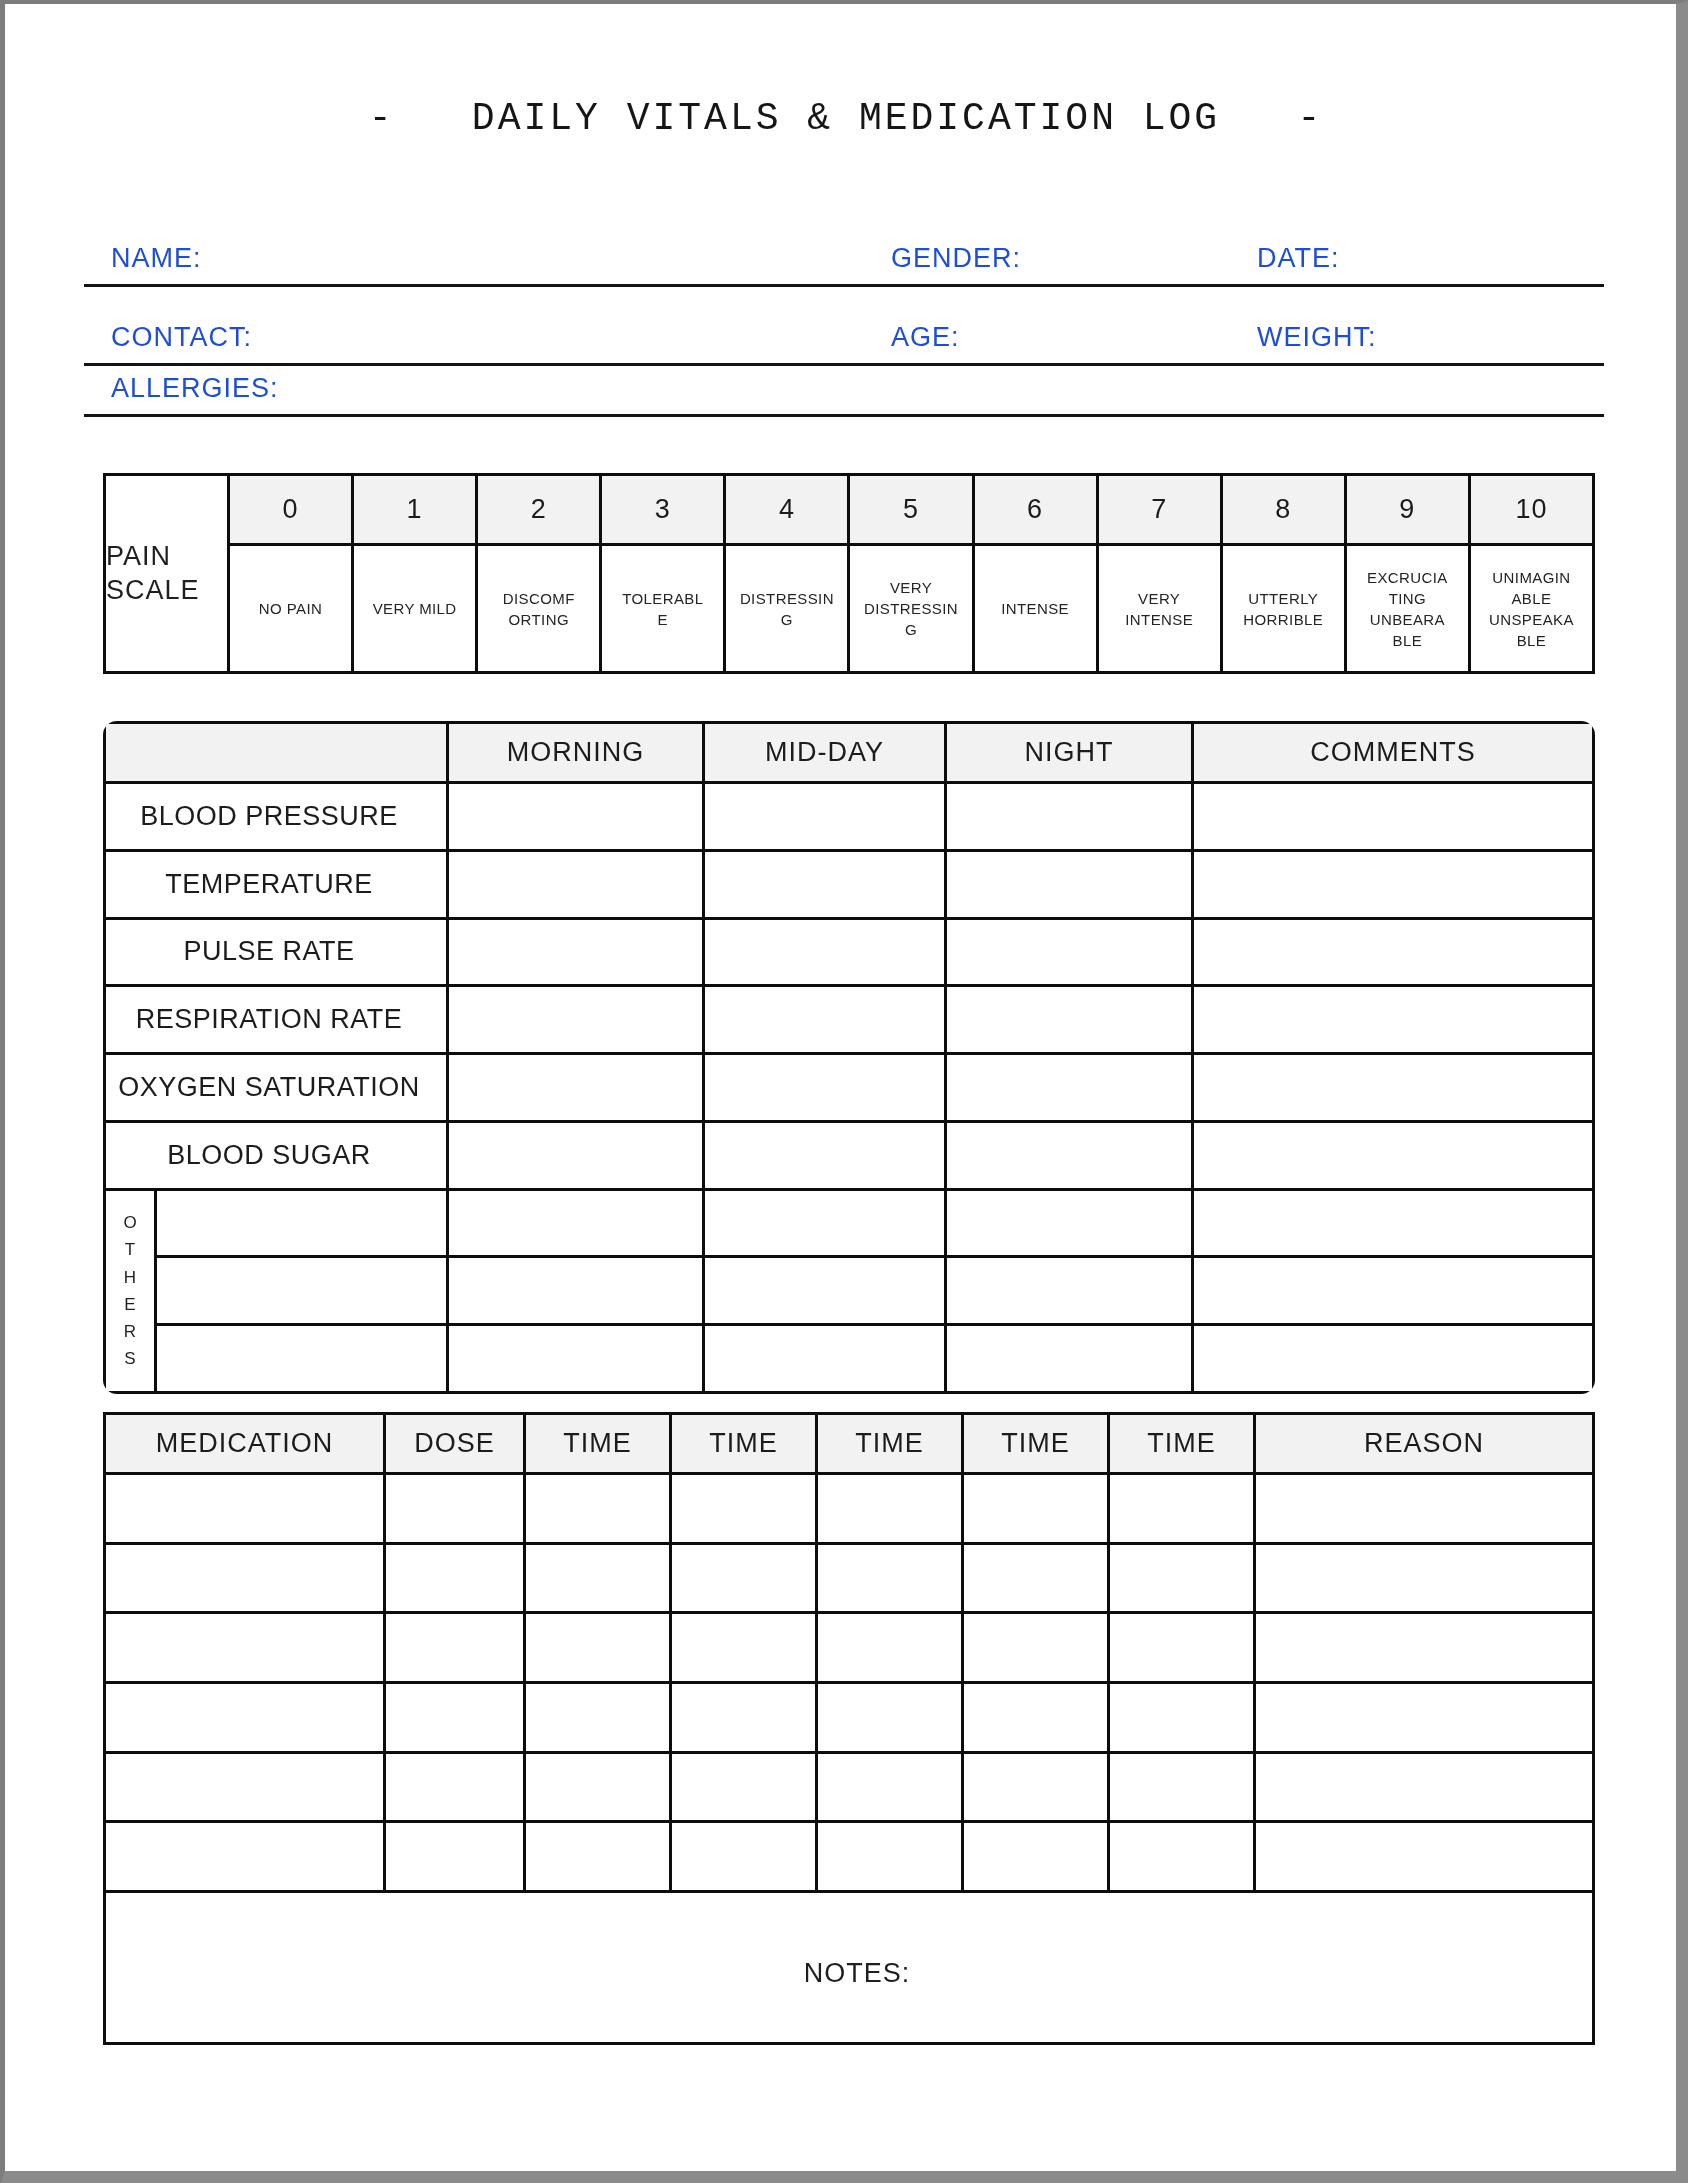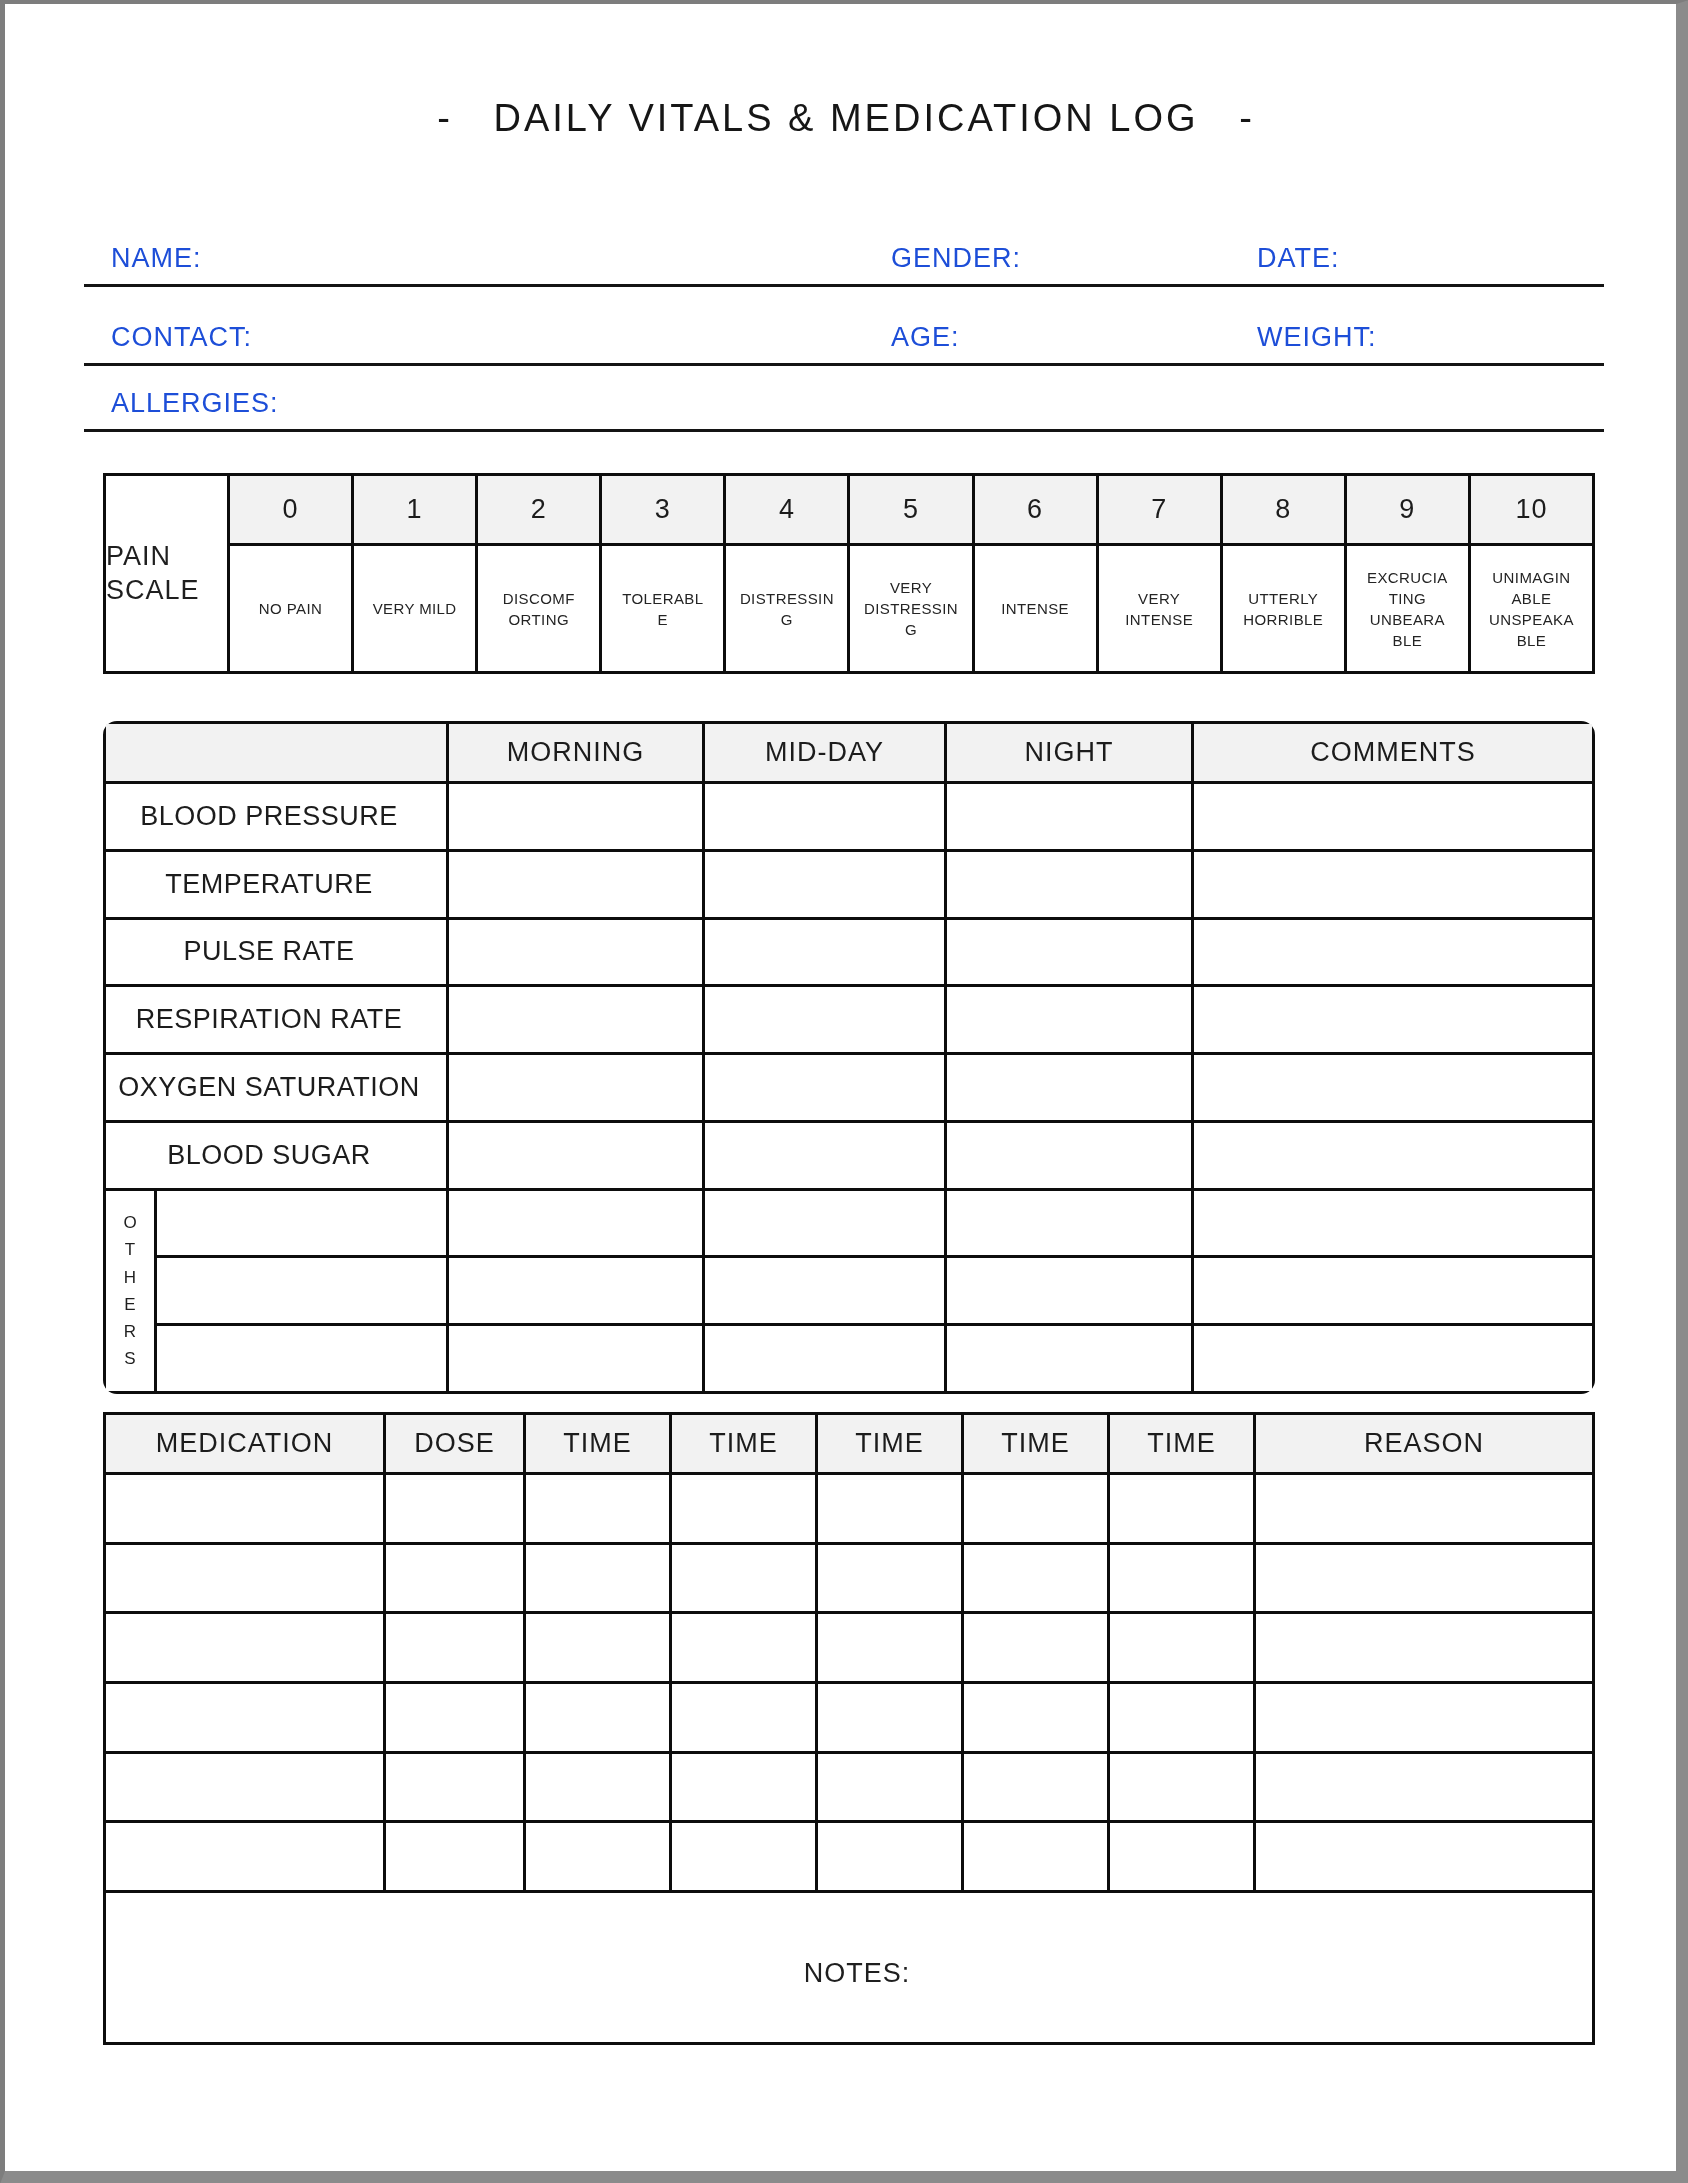--- a/index.html
+++ b/index.html
@@ -10,29 +10,29 @@
   }
   .page-frame{
     position:absolute;inset:0;pointer-events:none;z-index:50;
     border-top:4px solid #7d7d7d;border-left:5px solid #7d7d7d;
     border-right:13px solid #8b8b8b;border-bottom:13px solid #8b8b8b;
   }
   
   .doc-title{
     position:absolute;top:97px;left:103px;width:1486px;
     text-align:center;font-size:38px;letter-spacing:3px;
-    white-space:pre;color:#161616;
+    white-space:pre;color:#161616;font-family:Liberation Mono, monospace;
   }
   
   .info-row{position:absolute;left:84px;width:1520px;border-bottom:3px solid #141414;}
   .info-row .lbl{position:absolute;bottom:10px;font-size:27px;letter-spacing:1px;color:#1d4ed8;}
   .info-row .fill{position:absolute;bottom:4px;height:38px;}
   #info-row-1{top:220px;height:64px;}
   #info-row-2{top:302px;height:61px;}
-  #info-row-3{top:368px;height:61px;text-align:center;}
+  #info-row-3{top:353px;height:61px;text-align:center;}
   .lbl.pos-a{left:27px;}
   .lbl.pos-b{left:807px;}
   .lbl.pos-c{left:1173px;}
   
   .grid-table{position:absolute;display:grid;background:#0d0d0d;border:3px solid #0d0d0d;gap:3px;}
   .grid-table .cell{background:#ffffff;display:flex;align-items:center;justify-content:center;}
   .grid-table .hdr{background:#f2f2f2;font-size:27px;letter-spacing:1px;color:#1c1c1c;}
   
   #pain-table{left:103px;top:473px;width:1486px;height:195px;
     grid-template-columns:121px repeat(11,1fr);grid-template-rows:67px 1fr;}

